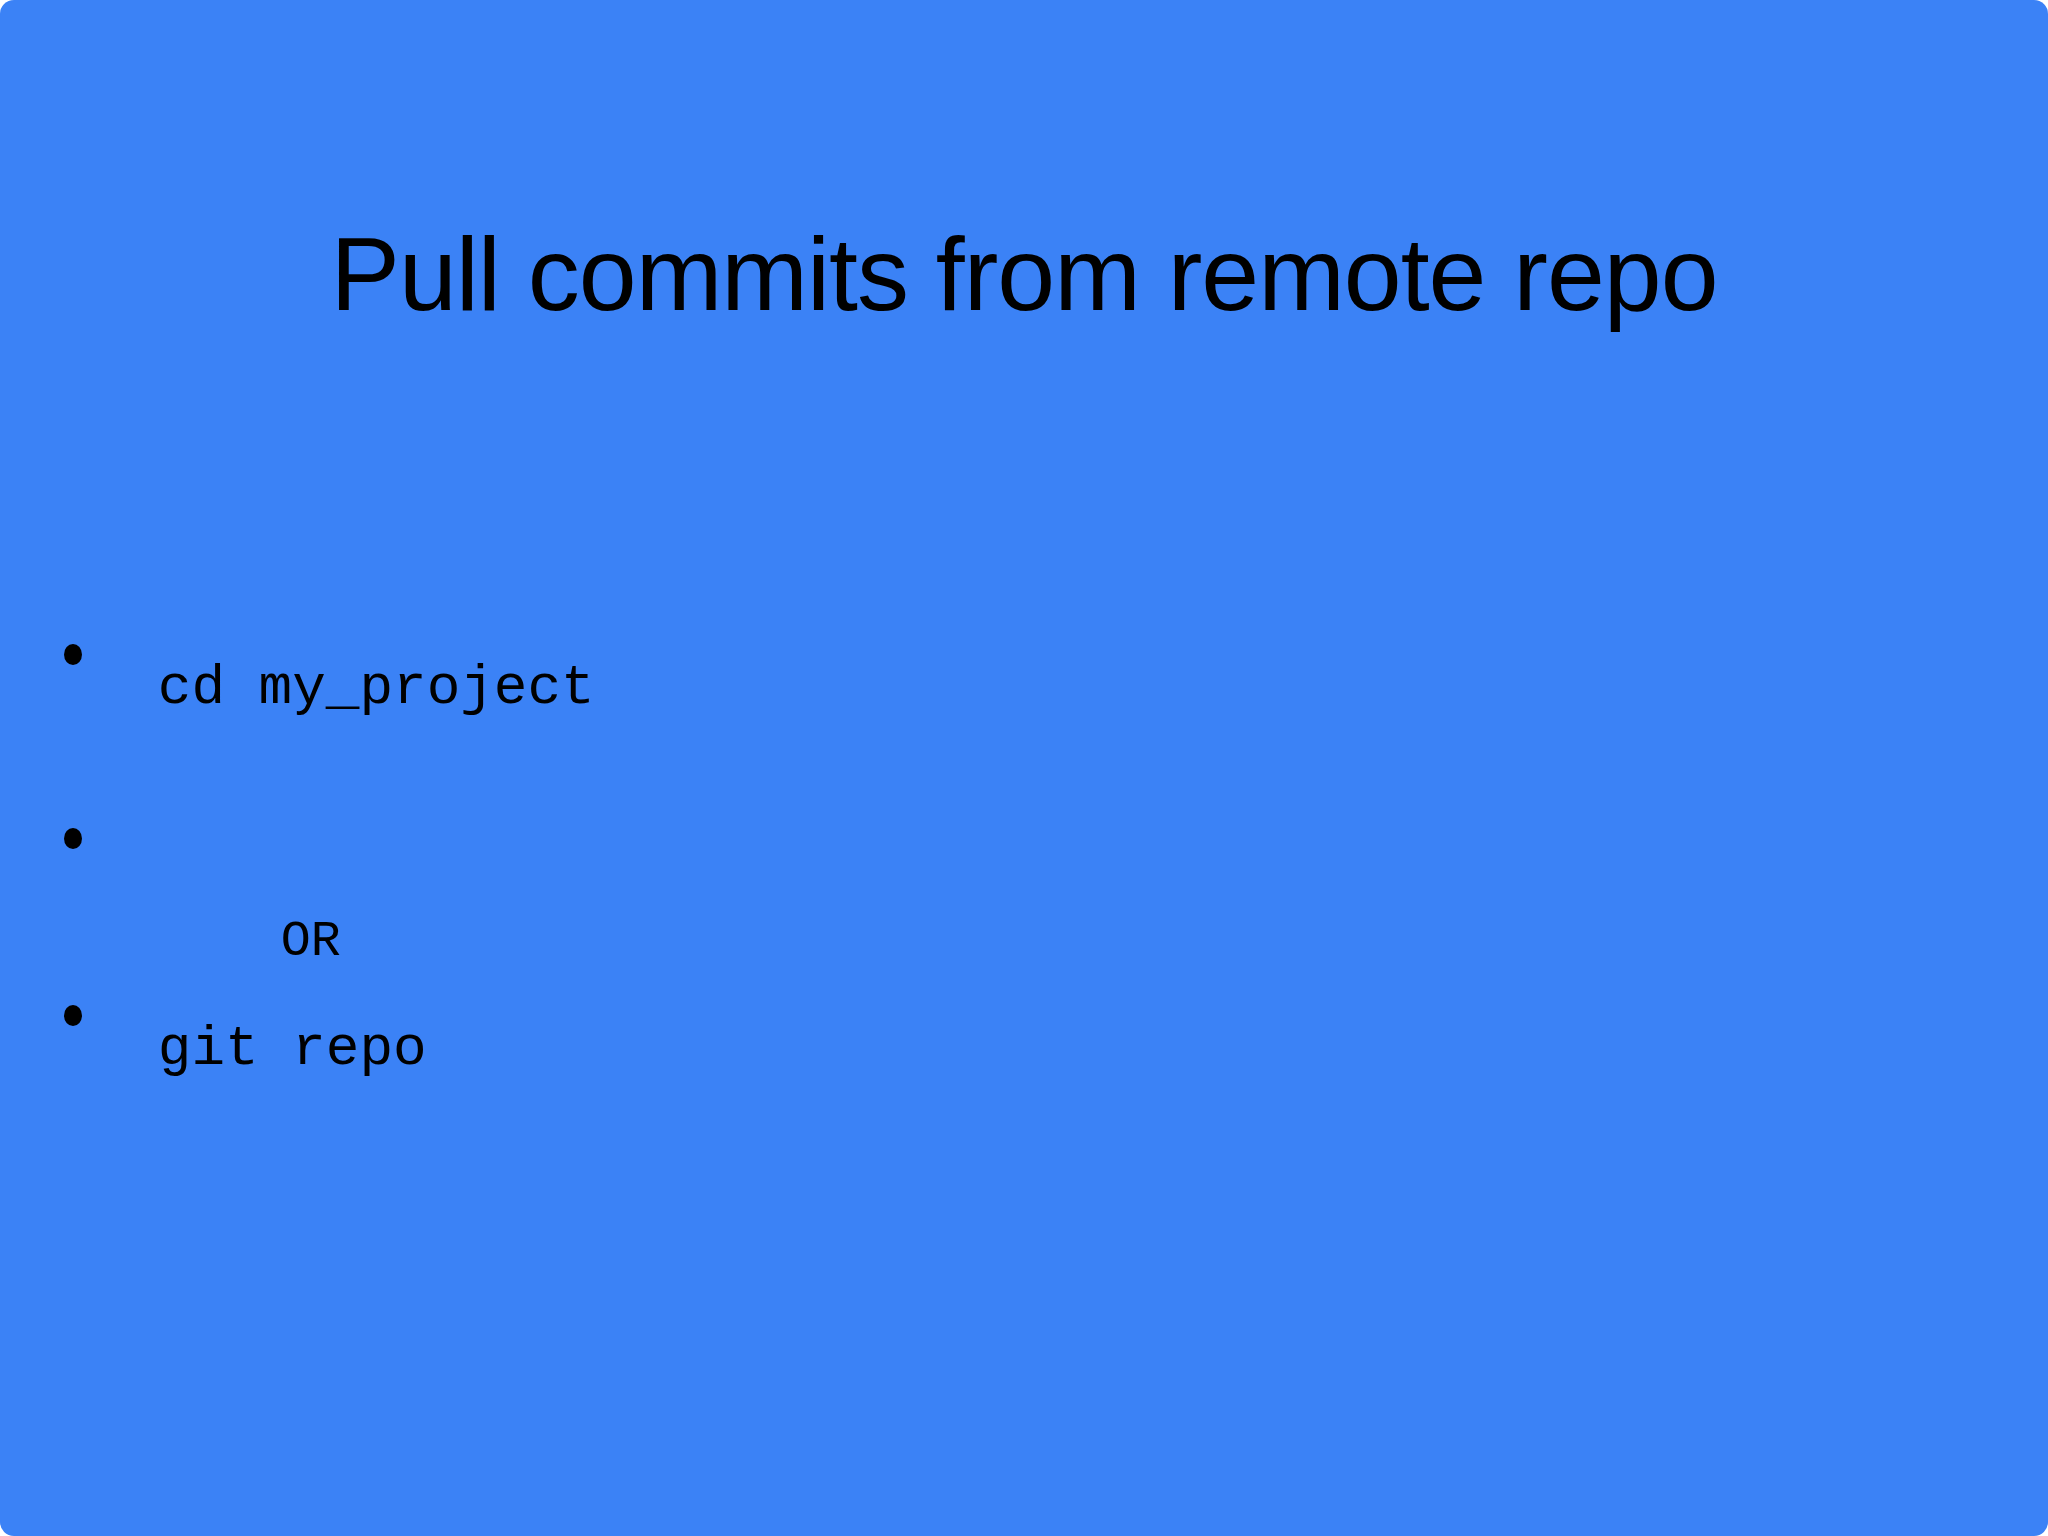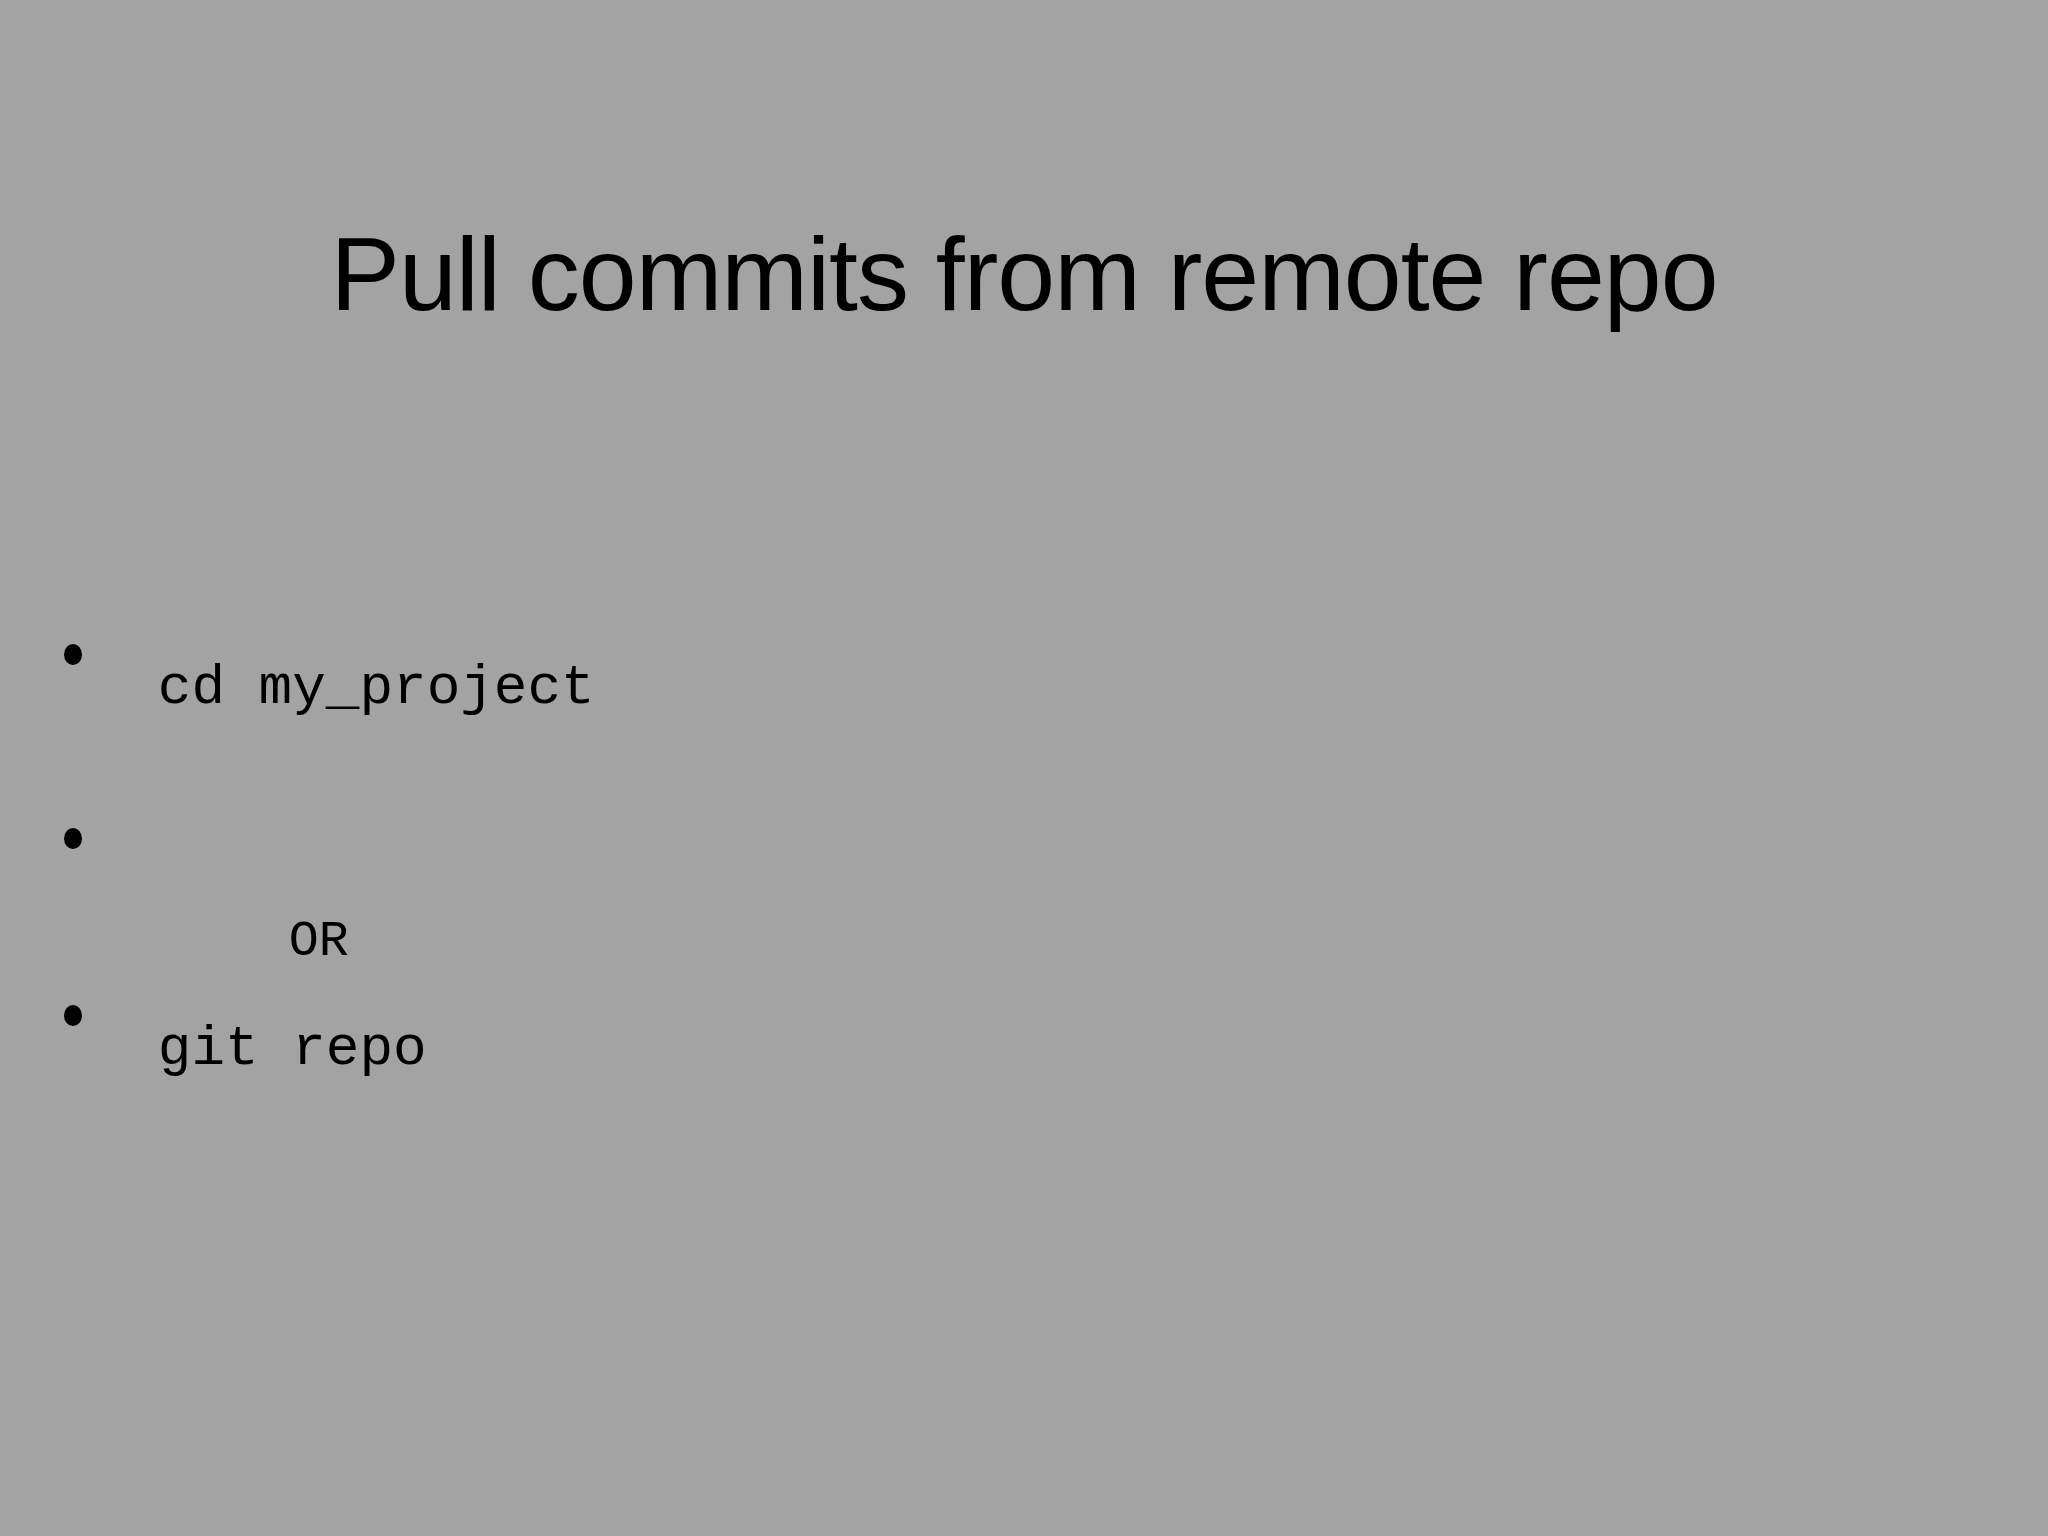--- a/index.html
+++ b/index.html
@@ -10,21 +10,22 @@
     width: 2048px;
     height: 1536px;
     background: #ffffff;
     position: relative;
     overflow: hidden;
     font-family: "Liberation Sans", sans-serif;
   }
   .slide {
     position: absolute;
     inset: 0;
-    background: #a3a3a3;
+    background: #3b82f6;
+    border-radius: 14px;
   }
   .title {
     position: absolute;
     top: 222px;
     left: 0;
     width: 2048px;
     margin: 0;
     text-align: center;
     font-family: "Liberation Sans", sans-serif;
     font-weight: 400;
@@ -61,21 +62,21 @@
     display: inline-block;
   }
   .line-1 { top: 628px; }
   .line-2 { top: 812px; }
   .line-or {
     top: 901px;
     left: 263px;
   }
   .line-or .code {
     font-size: 50px;
-    margin-left: 8px;
+    margin-left: 0;
   }
   .line-3 { top: 989px; }
 </style>
 </head>
 <body>
 
 <div class="slide">
 
   <h1 class="title">Pull commits from remote repo</h1>
 

